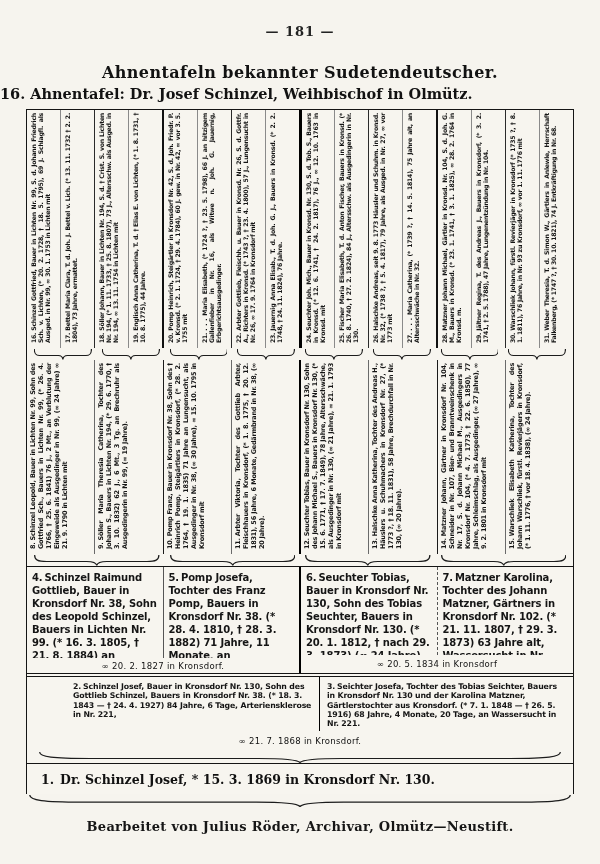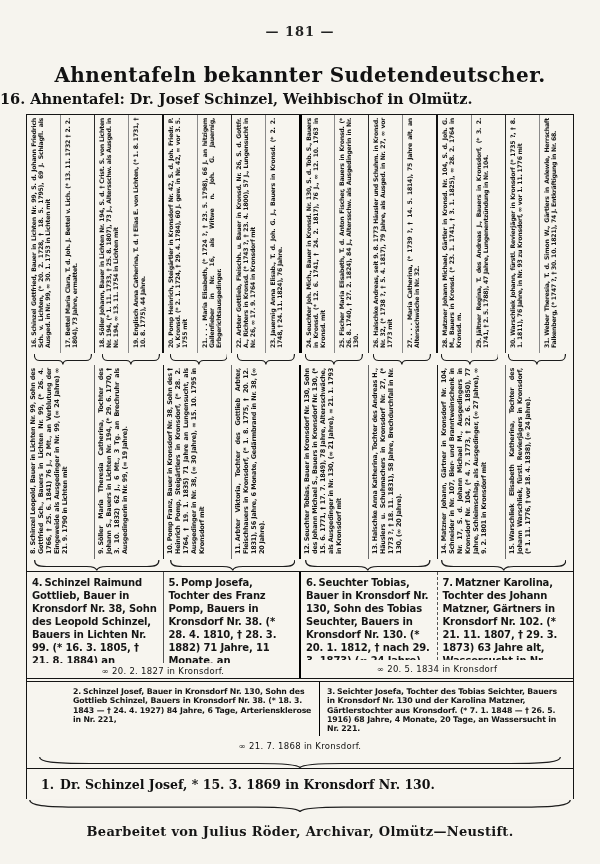--- a/index.html
+++ b/index.html
@@ -11,21 +11,21 @@
     overflow:hidden;
   }
   .page{position:relative;width:600px;height:864px;}
 
   .pageno{
     margin:24px 0 0 0;text-align:center;
     font-size:13px;font-weight:700;letter-spacing:1px;color:#222;
   }
   .title{
     margin:24px 0 0 0;text-align:center;
-    font-size:20px;font-weight:700;letter-spacing:.4px;color:#121212;
+    font-size:16px;font-weight:700;letter-spacing:.4px;color:#121212;
   }
   .subtitle{
     margin:3px 0 0 0;
     font-size:14.5px;font-weight:700;color:#121212;
   }
 
   .ahnentafel{
     width:546px;margin:7px auto 0 auto;
     border:1.8px solid #151515;border-bottom:none;
     background:#f7f5ef;

